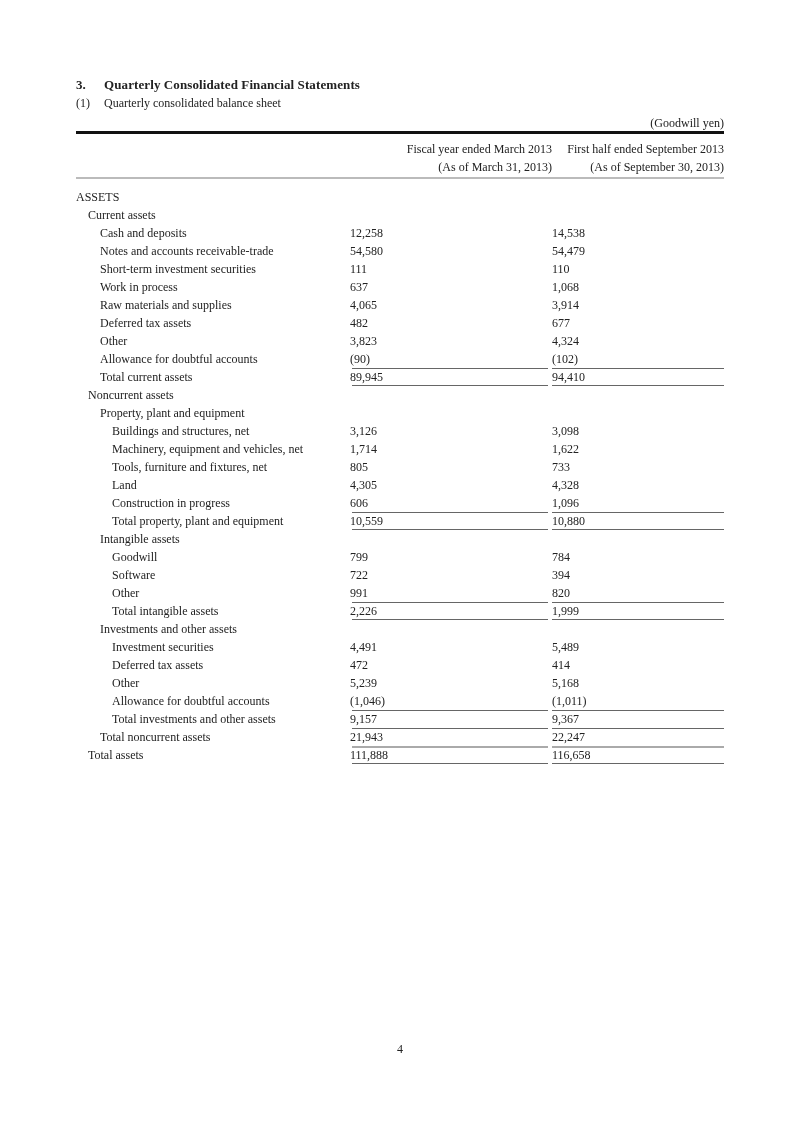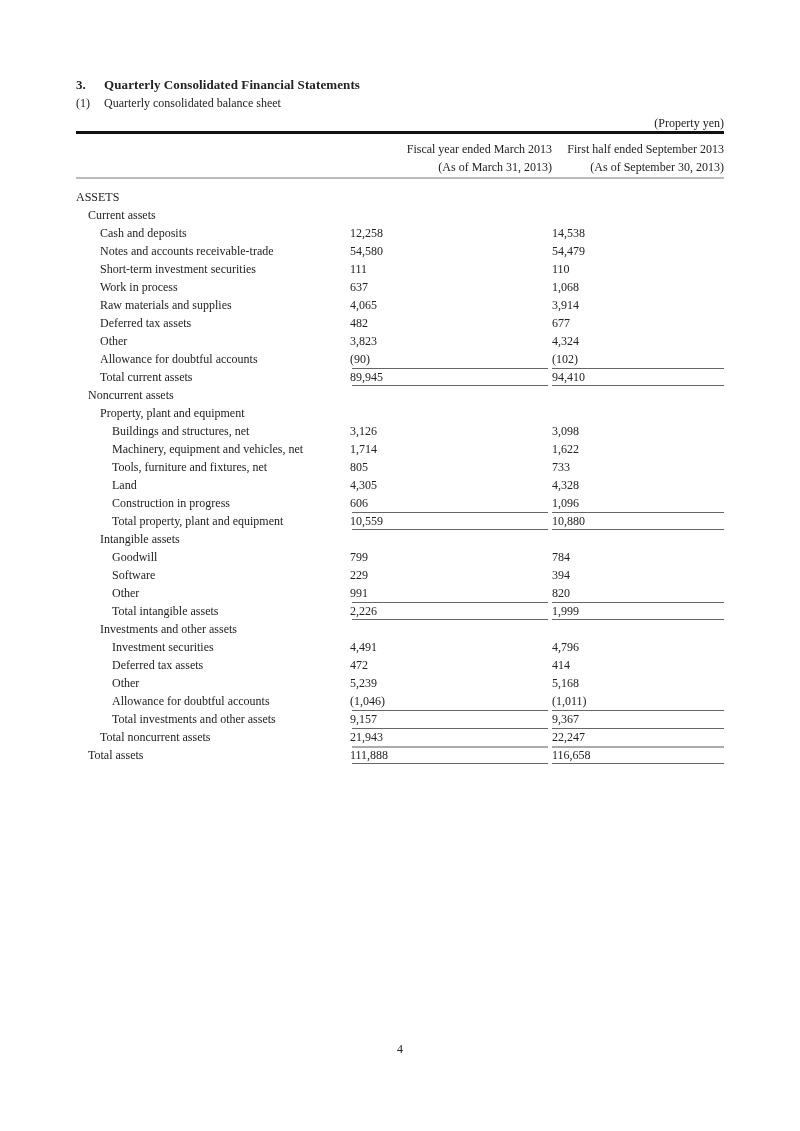--- a/index.html
+++ b/index.html
@@ -32,21 +32,21 @@
   .rule-bottom .cellbox { border-bottom: 1px solid #666; }
   .rule-top-grey .cellbox { border-top: 2px solid #aaa; }
   .pageno { position: absolute; left: 0; width: 800px; top: 1042px; text-align: center; font-size: 12px; }
 </style>
 </head>
 <body>
 
 <div class="page">
   <div class="h3"><span class="num">3.</span><span>Quarterly Consolidated Financial Statements</span></div>
   <div class="h1sub"><span class="num">(1)</span><span>Quarterly consolidated balance sheet</span></div>
-  <div class="unit">(Property yen)</div>
+  <div class="unit">(Goodwill yen)</div>
   <div class="topline"></div>
 
   <div class="hdr c1">
     <div>Fiscal year ended March 2013</div>
     <div>(As of March 31, 2013)</div>
   </div>
   <div class="hdr c2">
     <div>First half ended September 2013</div>
     <div>(As of September 30, 2013)</div>
   </div>
@@ -197,21 +197,21 @@
         <div class="cellbox c1"></div>
         <div class="cellbox c2"></div>
         <span class="label lvl3">Goodwill</span>
         <span class="v1">799</span>
         <span class="v2">784</span>
       </div>
       <div class="row">
         <div class="cellbox c1"></div>
         <div class="cellbox c2"></div>
         <span class="label lvl3">Software</span>
-        <span class="v1">229</span>
+        <span class="v1">722</span>
         <span class="v2">394</span>
       </div>
       <div class="row">
         <div class="cellbox c1"></div>
         <div class="cellbox c2"></div>
         <span class="label lvl3">Other</span>
         <span class="v1">991</span>
         <span class="v2">820</span>
       </div>
       <div class="row rule-top rule-bottom">
@@ -226,21 +226,21 @@
         <div class="cellbox c2"></div>
         <span class="label lvl2">Investments and other assets</span>
         <span class="v1"></span>
         <span class="v2"></span>
       </div>
       <div class="row">
         <div class="cellbox c1"></div>
         <div class="cellbox c2"></div>
         <span class="label lvl3">Investment securities</span>
         <span class="v1">4,491</span>
-        <span class="v2">4,796</span>
+        <span class="v2">5,489</span>
       </div>
       <div class="row">
         <div class="cellbox c1"></div>
         <div class="cellbox c2"></div>
         <span class="label lvl3">Deferred tax assets</span>
         <span class="v1">472</span>
         <span class="v2">414</span>
       </div>
       <div class="row">
         <div class="cellbox c1"></div>

